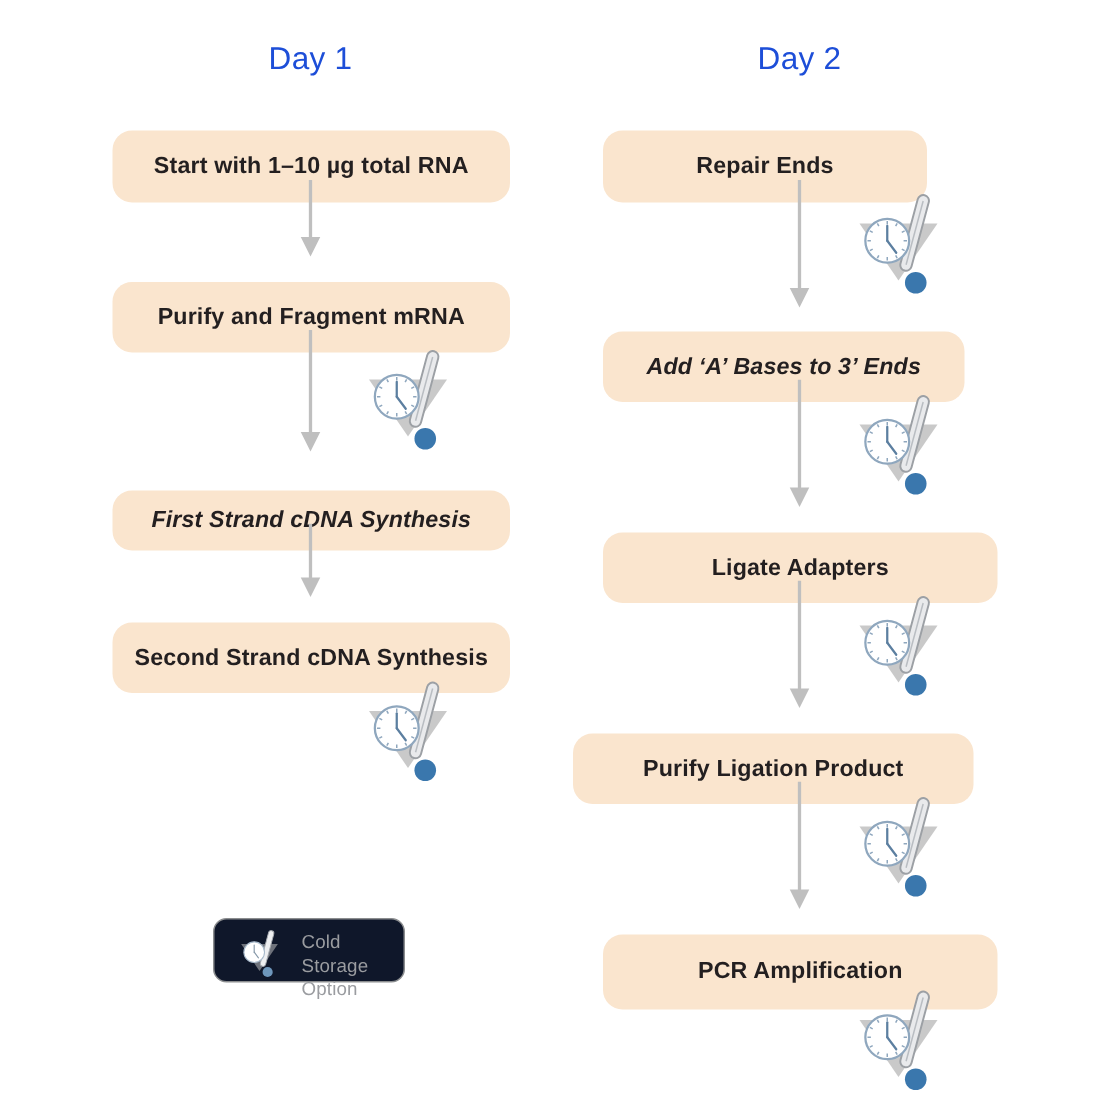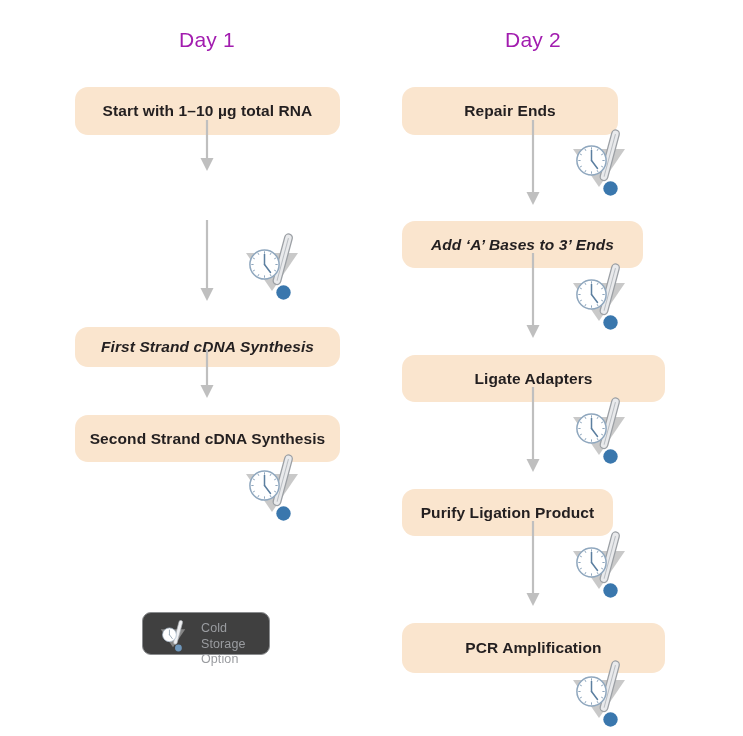--- a/index.html
+++ b/index.html
@@ -19,21 +19,21 @@
     position: absolute;
     left: 0; top: 0;
     width: 743px;
     height: 736px;
   }
   .col-title {
     position: absolute;
     text-align: center;
     font-size: 21px;
     font-weight: 400;
-    color: #a21caf;
+    color: #1d4ed8;
     letter-spacing: 0.2px;
     white-space: nowrap;
     transform: translateX(-50%);
   }
   .step-box {
     position: absolute;
     box-sizing: border-box;
     background: #fae5ce;
     border-radius: 13px;
     display: flex;
@@ -53,21 +53,21 @@
     position: absolute;
   }
   .cold-icon {
     position: absolute;
   }
   .legend-box {
     position: absolute;
     box-sizing: border-box;
     border: 1.6px solid #8b8d8f;
     border-radius: 9px;
-    background: #404040;
+    background: #0f172a;
     display: flex;
     align-items: center;
   }
   .legend-icon-wrap {
     position: absolute;
     left: 4px;
     top: 6px;
   }
   .legend-text {
     position: absolute;
@@ -94,20 +94,23 @@
     <span class="step-label">Start with 1–10 µg total RNA</span>
   </div>
 
   <div class="arrow" style="left:197px; top:120px;">
     <svg width="20" height="52" viewBox="0 0 20 52">
       <line x1="10" y1="0" x2="10" y2="40" stroke="#BFBFBF" stroke-width="2.2"></line>
       <polygon points="3.5,38 16.5,38 10,51" fill="#BFBFBF"></polygon>
     </svg>
   </div>
 
+  <div class="step-box" style="left:75px; top:172px; width:265px; height:47px;">
+    <span class="step-label">Purify and Fragment mRNA</span>
+  </div>
 
   <div class="arrow" style="left:197px; top:220px;">
     <svg width="20" height="82" viewBox="0 0 20 82">
       <line x1="10" y1="0" x2="10" y2="70" stroke="#BFBFBF" stroke-width="2.2"></line>
       <polygon points="3.5,68 16.5,68 10,81" fill="#BFBFBF"></polygon>
     </svg>
   </div>
 
   <div class="cold-icon" style="left:239px; top:231px;">
     <svg width="66" height="70" viewBox="0 0 66 70">
@@ -309,21 +312,21 @@
         <line x1="18.9" y1="45.1" x2="19.9" y2="43.2"></line>
         <line x1="13.9" y1="40.1" x2="15.8" y2="39.1"></line>
         <line x1="13.9" y1="26.9" x2="15.8" y2="27.9"></line>
         <line x1="18.9" y1="21.9" x2="19.9" y2="23.8"></line>
       </g>
       <line x1="25.5" y1="33.5" x2="25.5" y2="23.5" stroke="#5C7FA0" stroke-width="1.5" stroke-linecap="round"></line>
       <line x1="25.5" y1="33.5" x2="31.5" y2="41.5" stroke="#5C7FA0" stroke-width="1.5" stroke-linecap="round"></line>
     </svg>
   </div>
 
-  <div class="step-box" style="left:402px; top:473px; width:211px; height:47px;">
+  <div class="step-box" style="left:382px; top:473px; width:267px; height:47px;">
     <span class="step-label">Purify Ligation Product</span>
   </div>
 
   <div class="arrow" style="left:523px; top:521px;">
     <svg width="20" height="86" viewBox="0 0 20 86">
       <line x1="10" y1="0" x2="10" y2="74" stroke="#BFBFBF" stroke-width="2.2"></line>
       <polygon points="3.5,72 16.5,72 10,85" fill="#BFBFBF"></polygon>
     </svg>
   </div>
 

